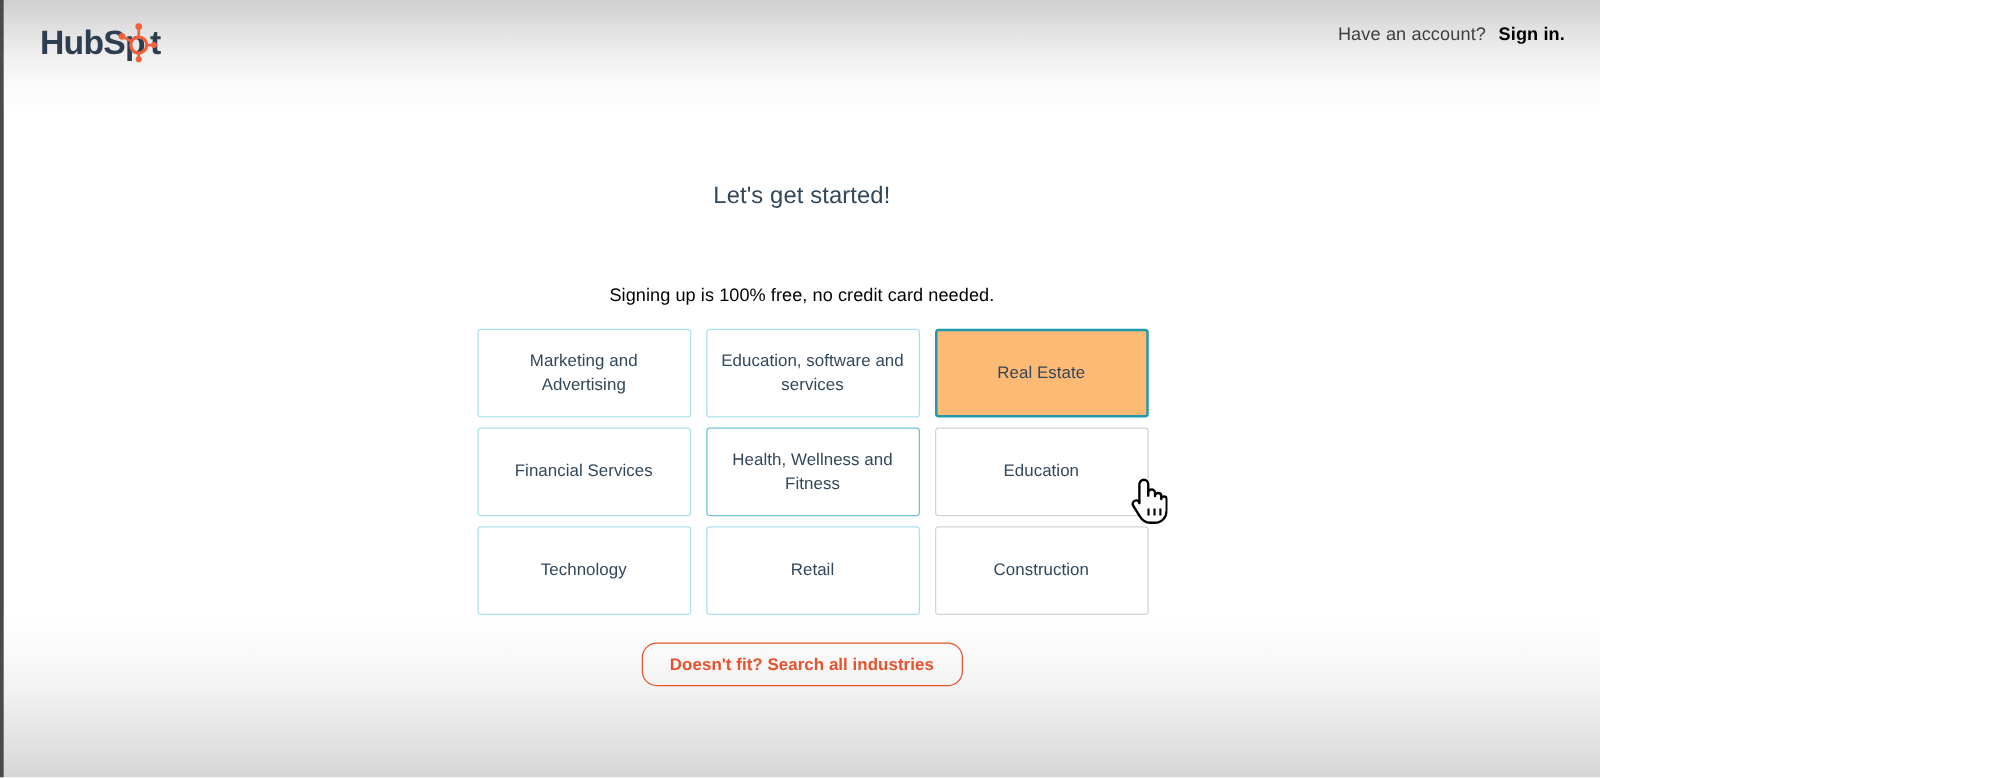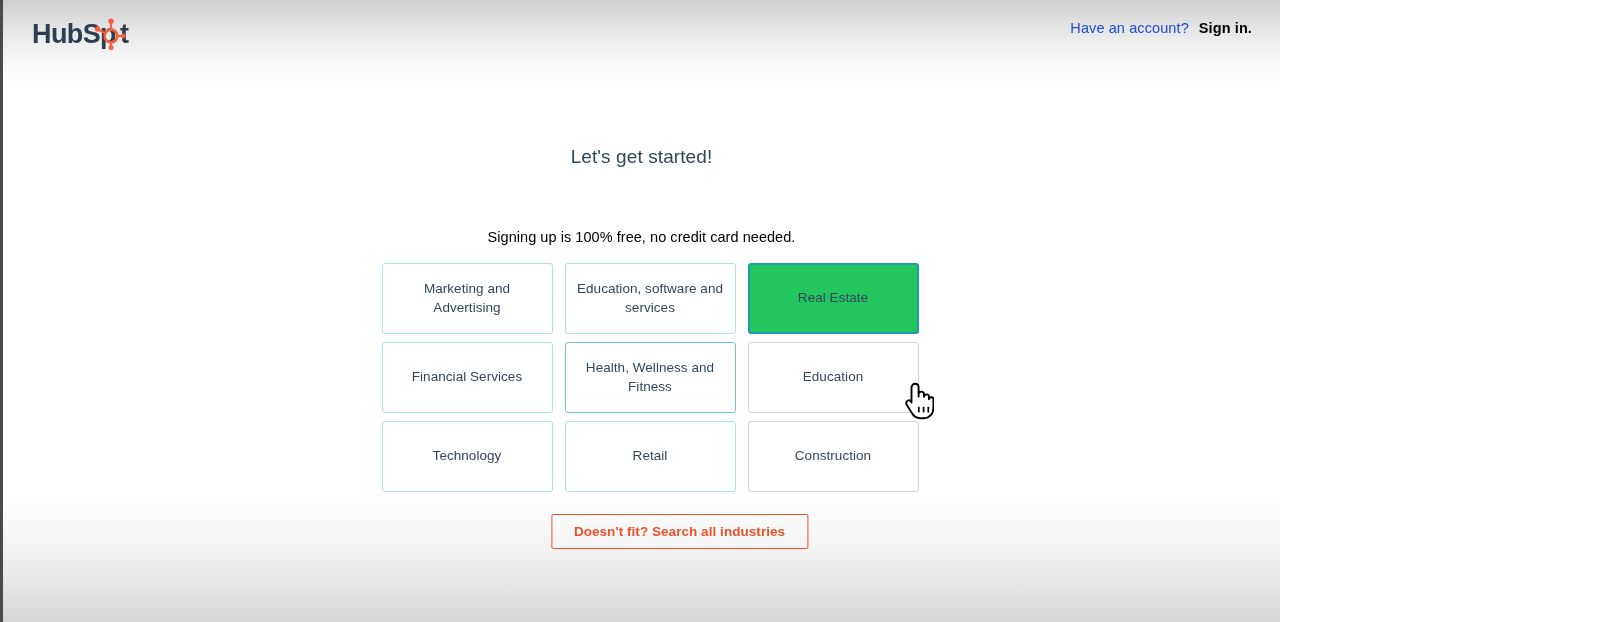--- a/index.html
+++ b/index.html
@@ -61,21 +61,21 @@
   }
 
   .account {
     position: absolute;
     right: 28px;
     top: 20px;
     font-size: 14.5px;
     color: #33475b;
     letter-spacing: 0.1px;
   }
-  .account .q { color: #1d4ed8; }
+  .account .q { color: #404040; }
   .account .signin {
     color: #000000;
     font-weight: bold;
     text-decoration: none;
     margin-left: 10px;
   }
 
   
   .main {
     position: absolute;
@@ -143,45 +143,44 @@
     padding: 4px 8px;
     cursor: pointer;
     letter-spacing: 0.05px;
   }
 
   .card.hovered {
     border-color: #6fc3d2;
   }
 
   .card.selected {
-    background: #22c55e;
+    background: #fdba74;
     border: 2px solid #1f9aae;
   }
 
   .card.muted-border {
     border-color: #cfd6da;
   }
 
   
   .search-all {
     position: absolute;
     top: 514px;
     left: 50%;
     transform: translateX(-50%);
     border: 1px solid #e8532d;
-    border-radius: 2px;
+    border-radius: 12px;
     background: transparent;
     color: #e8532d;
     font-family: "Liberation Sans", sans-serif;
     font-size: 13.5px;
     font-weight: bold;
     padding: 9px 22px;
     cursor: pointer;
     letter-spacing: 0.05px;
-    margin-left: 38px;
   }
 
   
   .cursor {
     position: absolute;
     left: 897px;
     top: 381px;
     width: 34px;
     height: 40px;
     z-index: 20;

